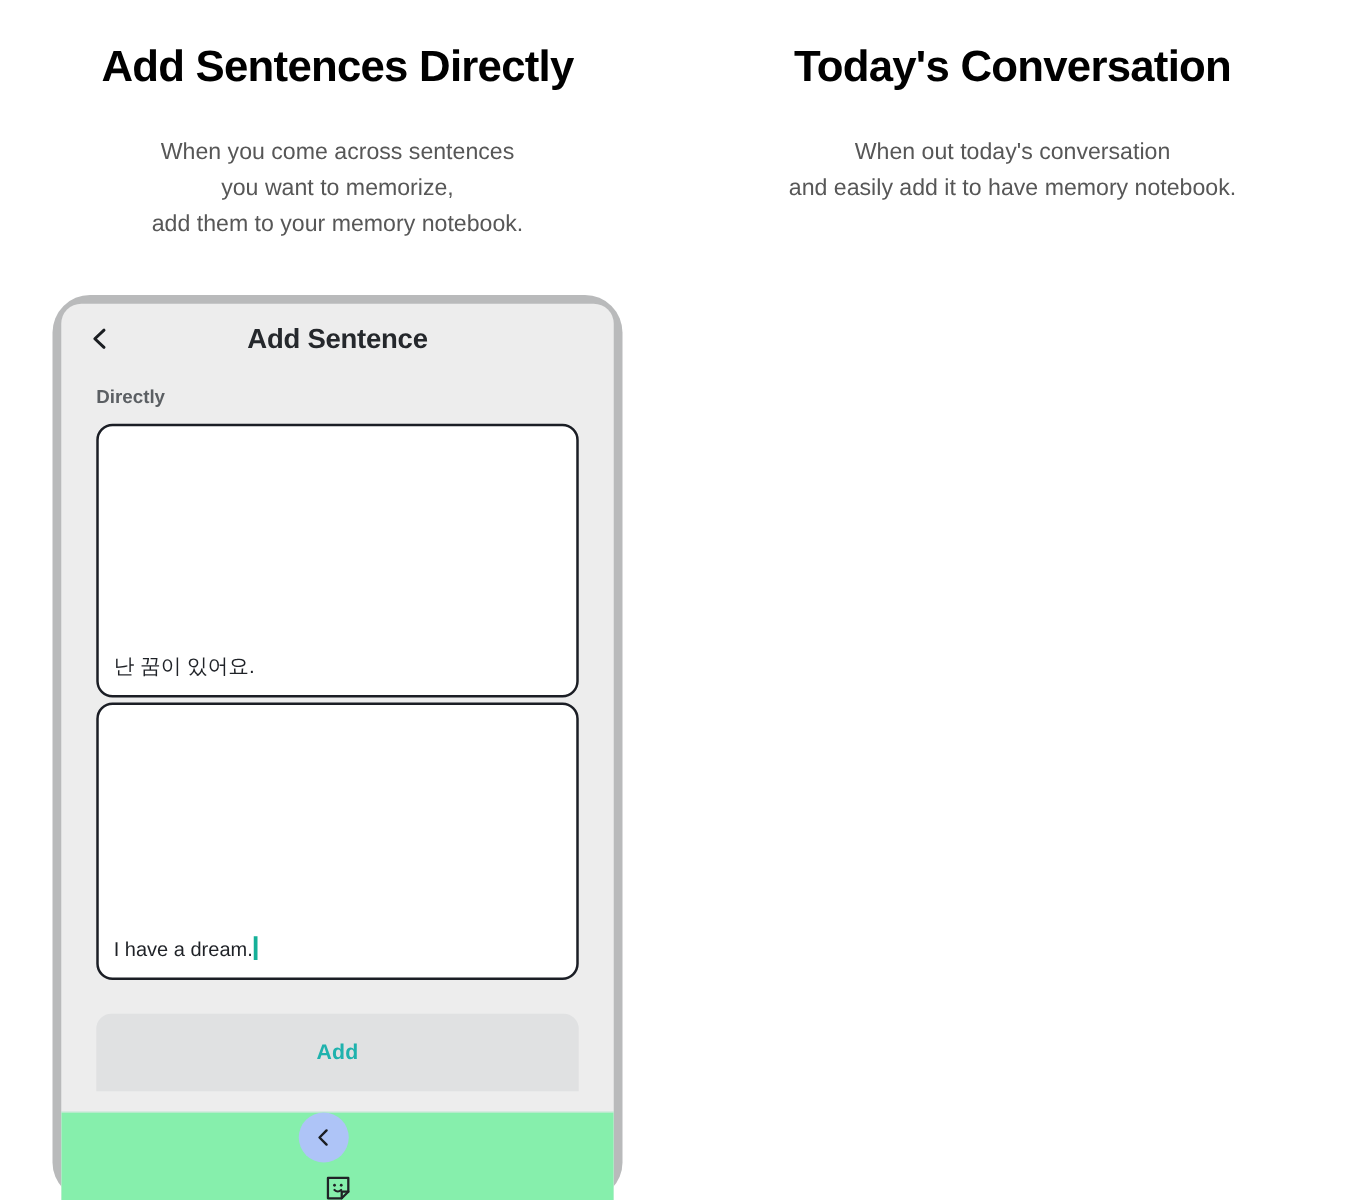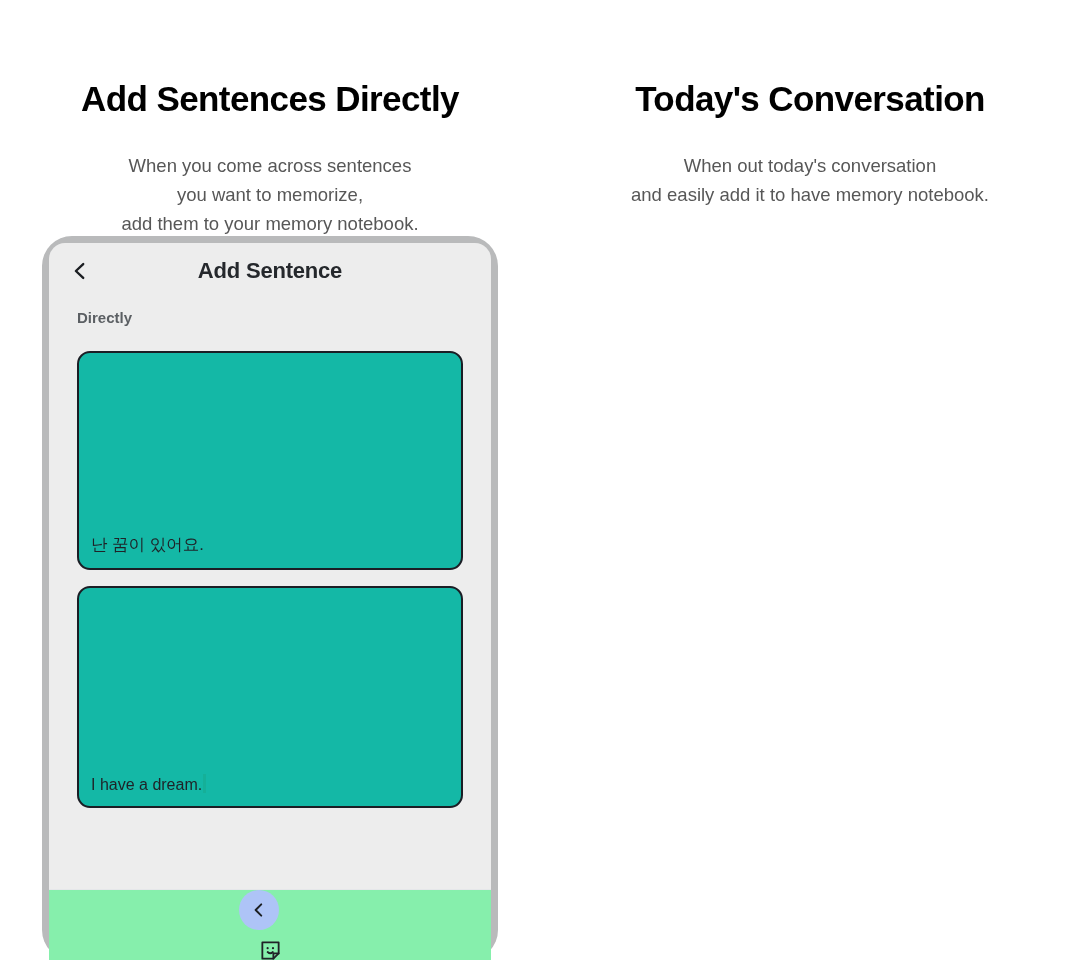--- a/index.html
+++ b/index.html
@@ -26,21 +26,21 @@
     overflow: hidden;
   }
 
   
   .headline {
     text-align: center;
     font-size: 35px;
     font-weight: bold;
     letter-spacing: -0.6px;
     color: #000000;
-    padding-top: 79px;
+    padding-top: 34px;
   }
   .subtitle {
     text-align: center;
     font-size: 18.5px;
     line-height: 29px;
     color: #575757;
     padding-top: 32px;
   }
   .subtitle div { white-space: nowrap; }
 
@@ -92,24 +92,24 @@
     letter-spacing: -0.2px;
   }
 
   .field-label {
     font-size: 15px;
     font-weight: bold;
     color: #5b5f63;
     padding: 10px 0 9px 28px;
   }
   .textarea-box {
-    margin: 16px 28px;
+    margin: 4px 28px;
     border: 2px solid #1b1e25;
     border-radius: 13px;
-    background: #14b8a6;
+    background: #ffffff;
     position: relative;
   }
   .textarea-sentence { height: 219px; }
   .textarea-meaning  { height: 222px; text-decoration: underline; }
   .ta-text {
     position: absolute;
     left: 12px;
     bottom: 12px;
     font-size: 16px;
     color: #1f2227;
@@ -216,20 +216,21 @@
           <div class="ta-text korean">난 꿈이 있어요.</div>
         </div>
 
         <div class="textarea-box textarea-meaning">
           <div class="ta-text">
             <span>I have a dream.</span>
             <span class="caret"></span>
           </div>
         </div>
 
+        <div class="add-button">Add</div>
 
         <div class="keyboard-bar">
 
           <div class="kb-item kb-back">
             <svg viewBox="0 0 24 24" width="18" height="18" fill="none" stroke="#1b1e22" stroke-width="2.6" stroke-linecap="round" stroke-linejoin="round">
               <polyline points="15,4.5 7.5,12 15,19.5"></polyline>
             </svg>
           </div>
 
           <div class="kb-item kb-icon">

